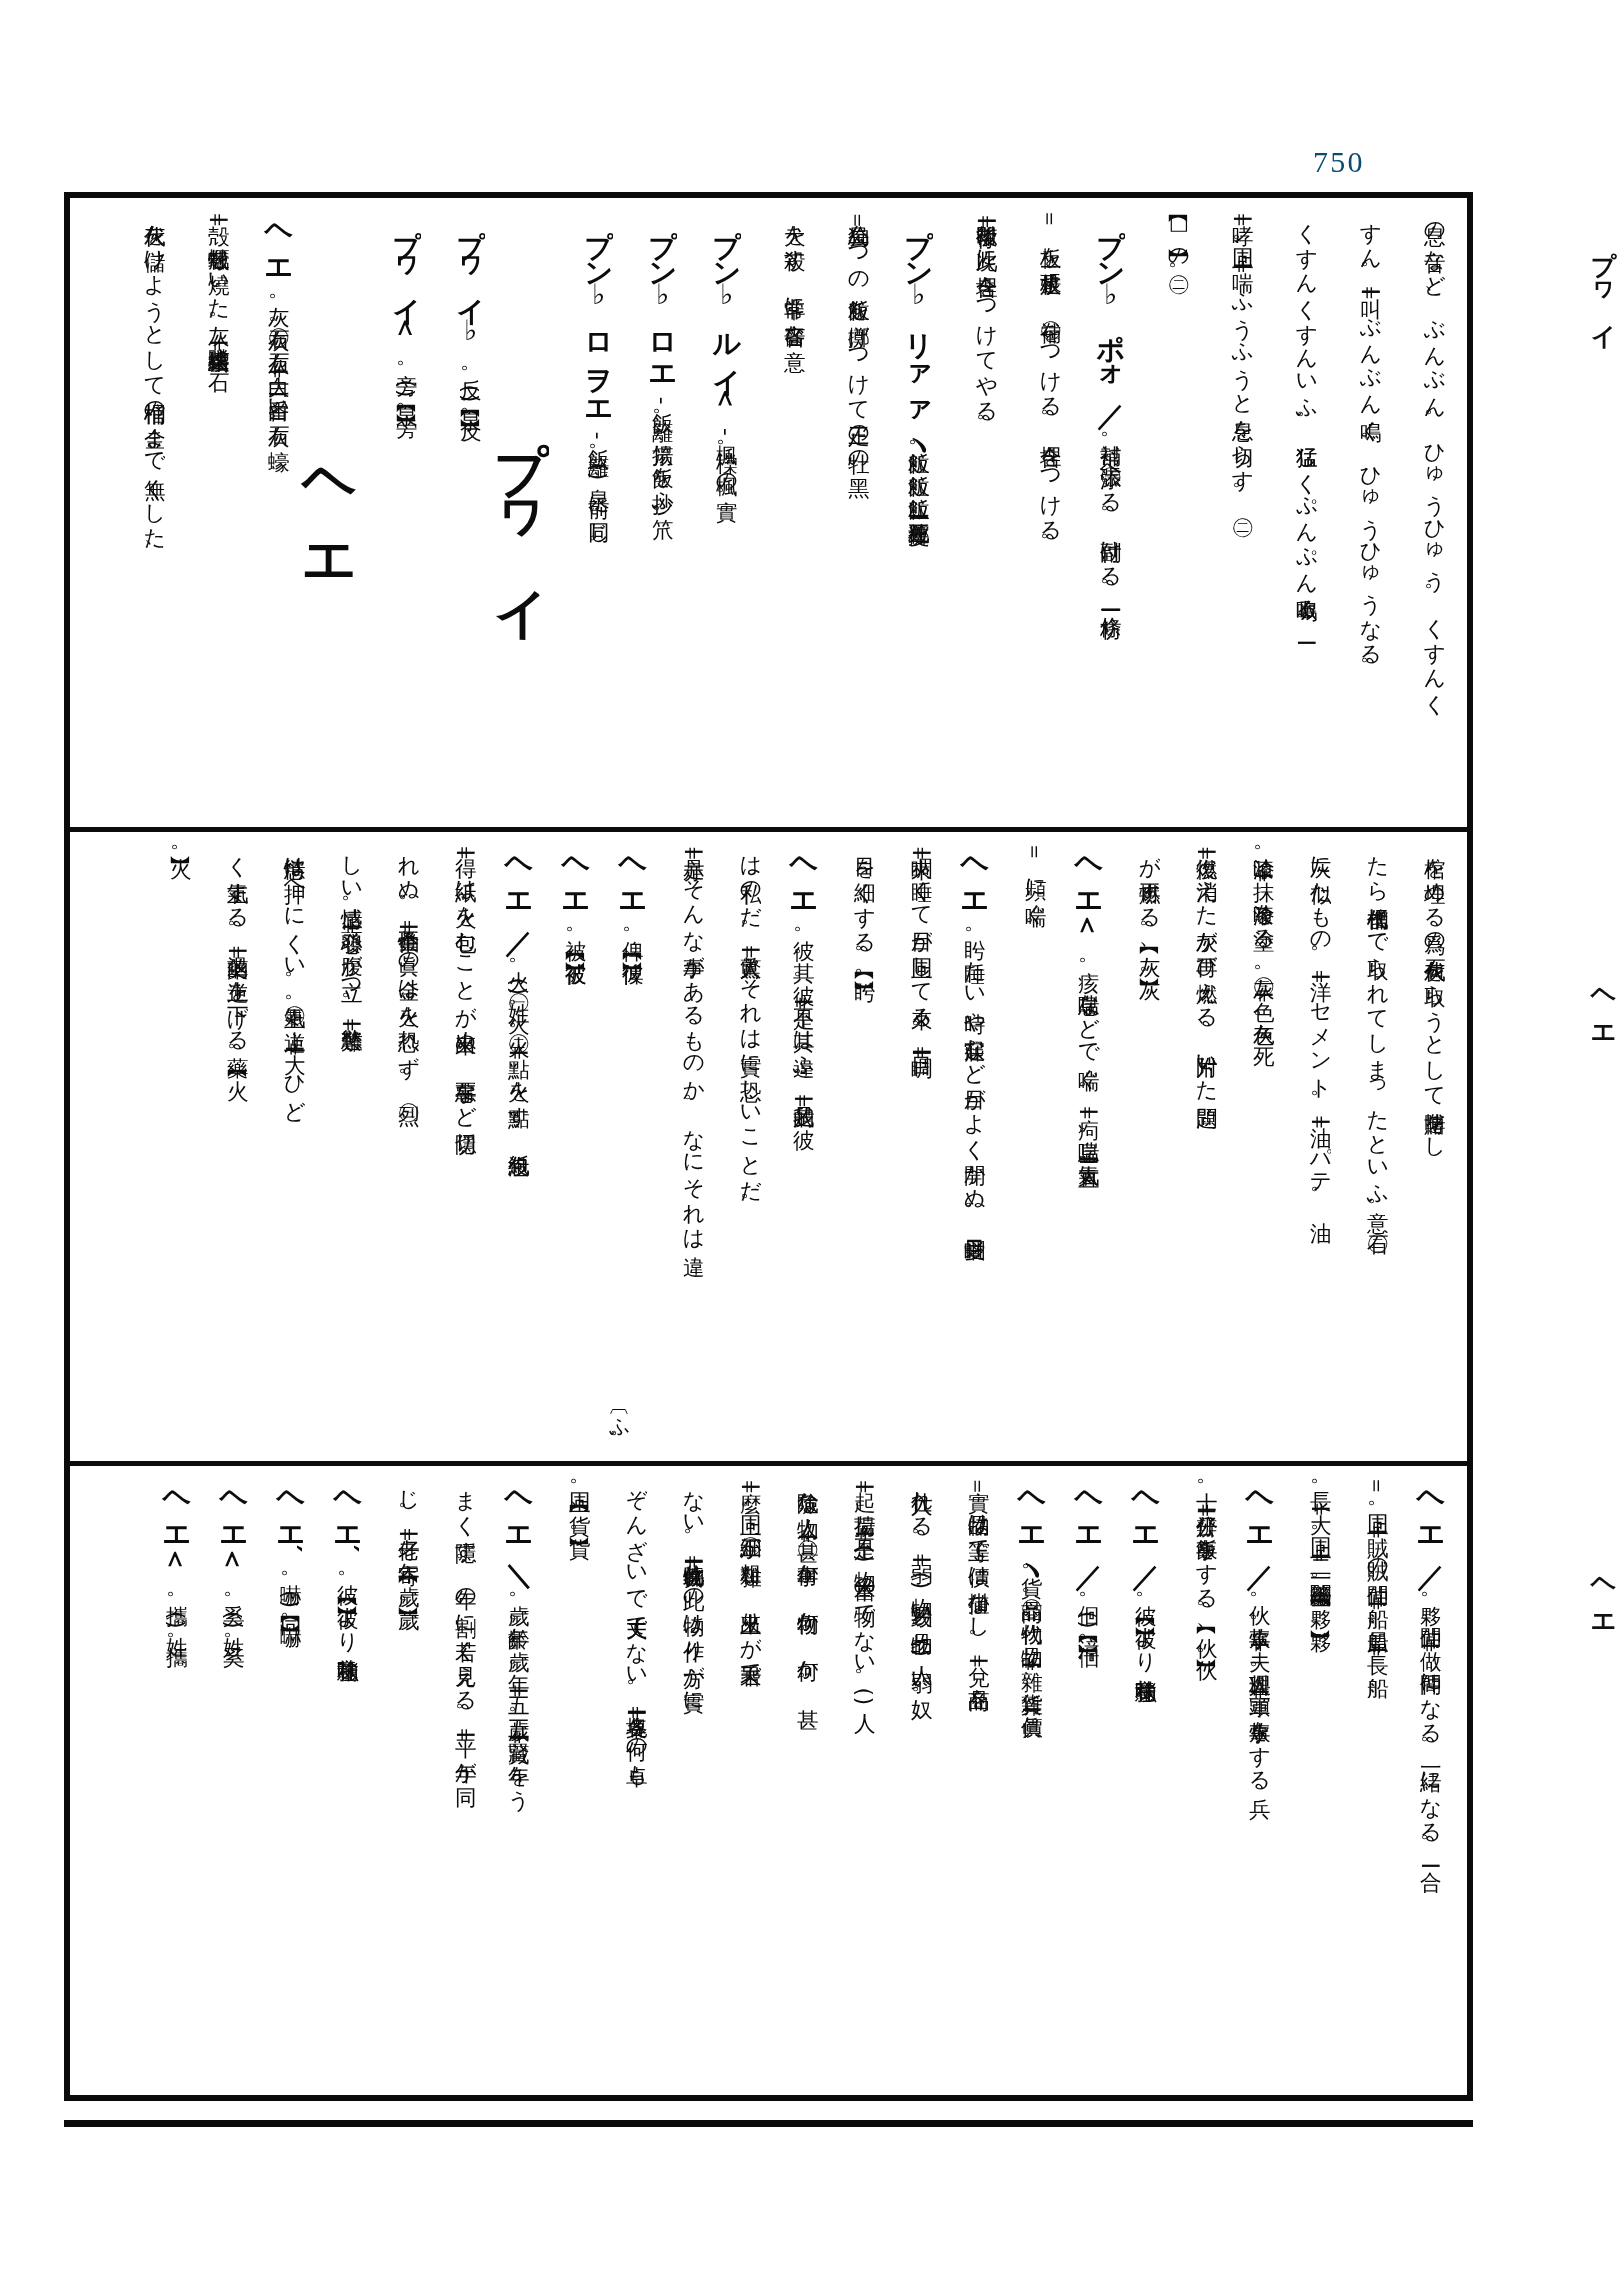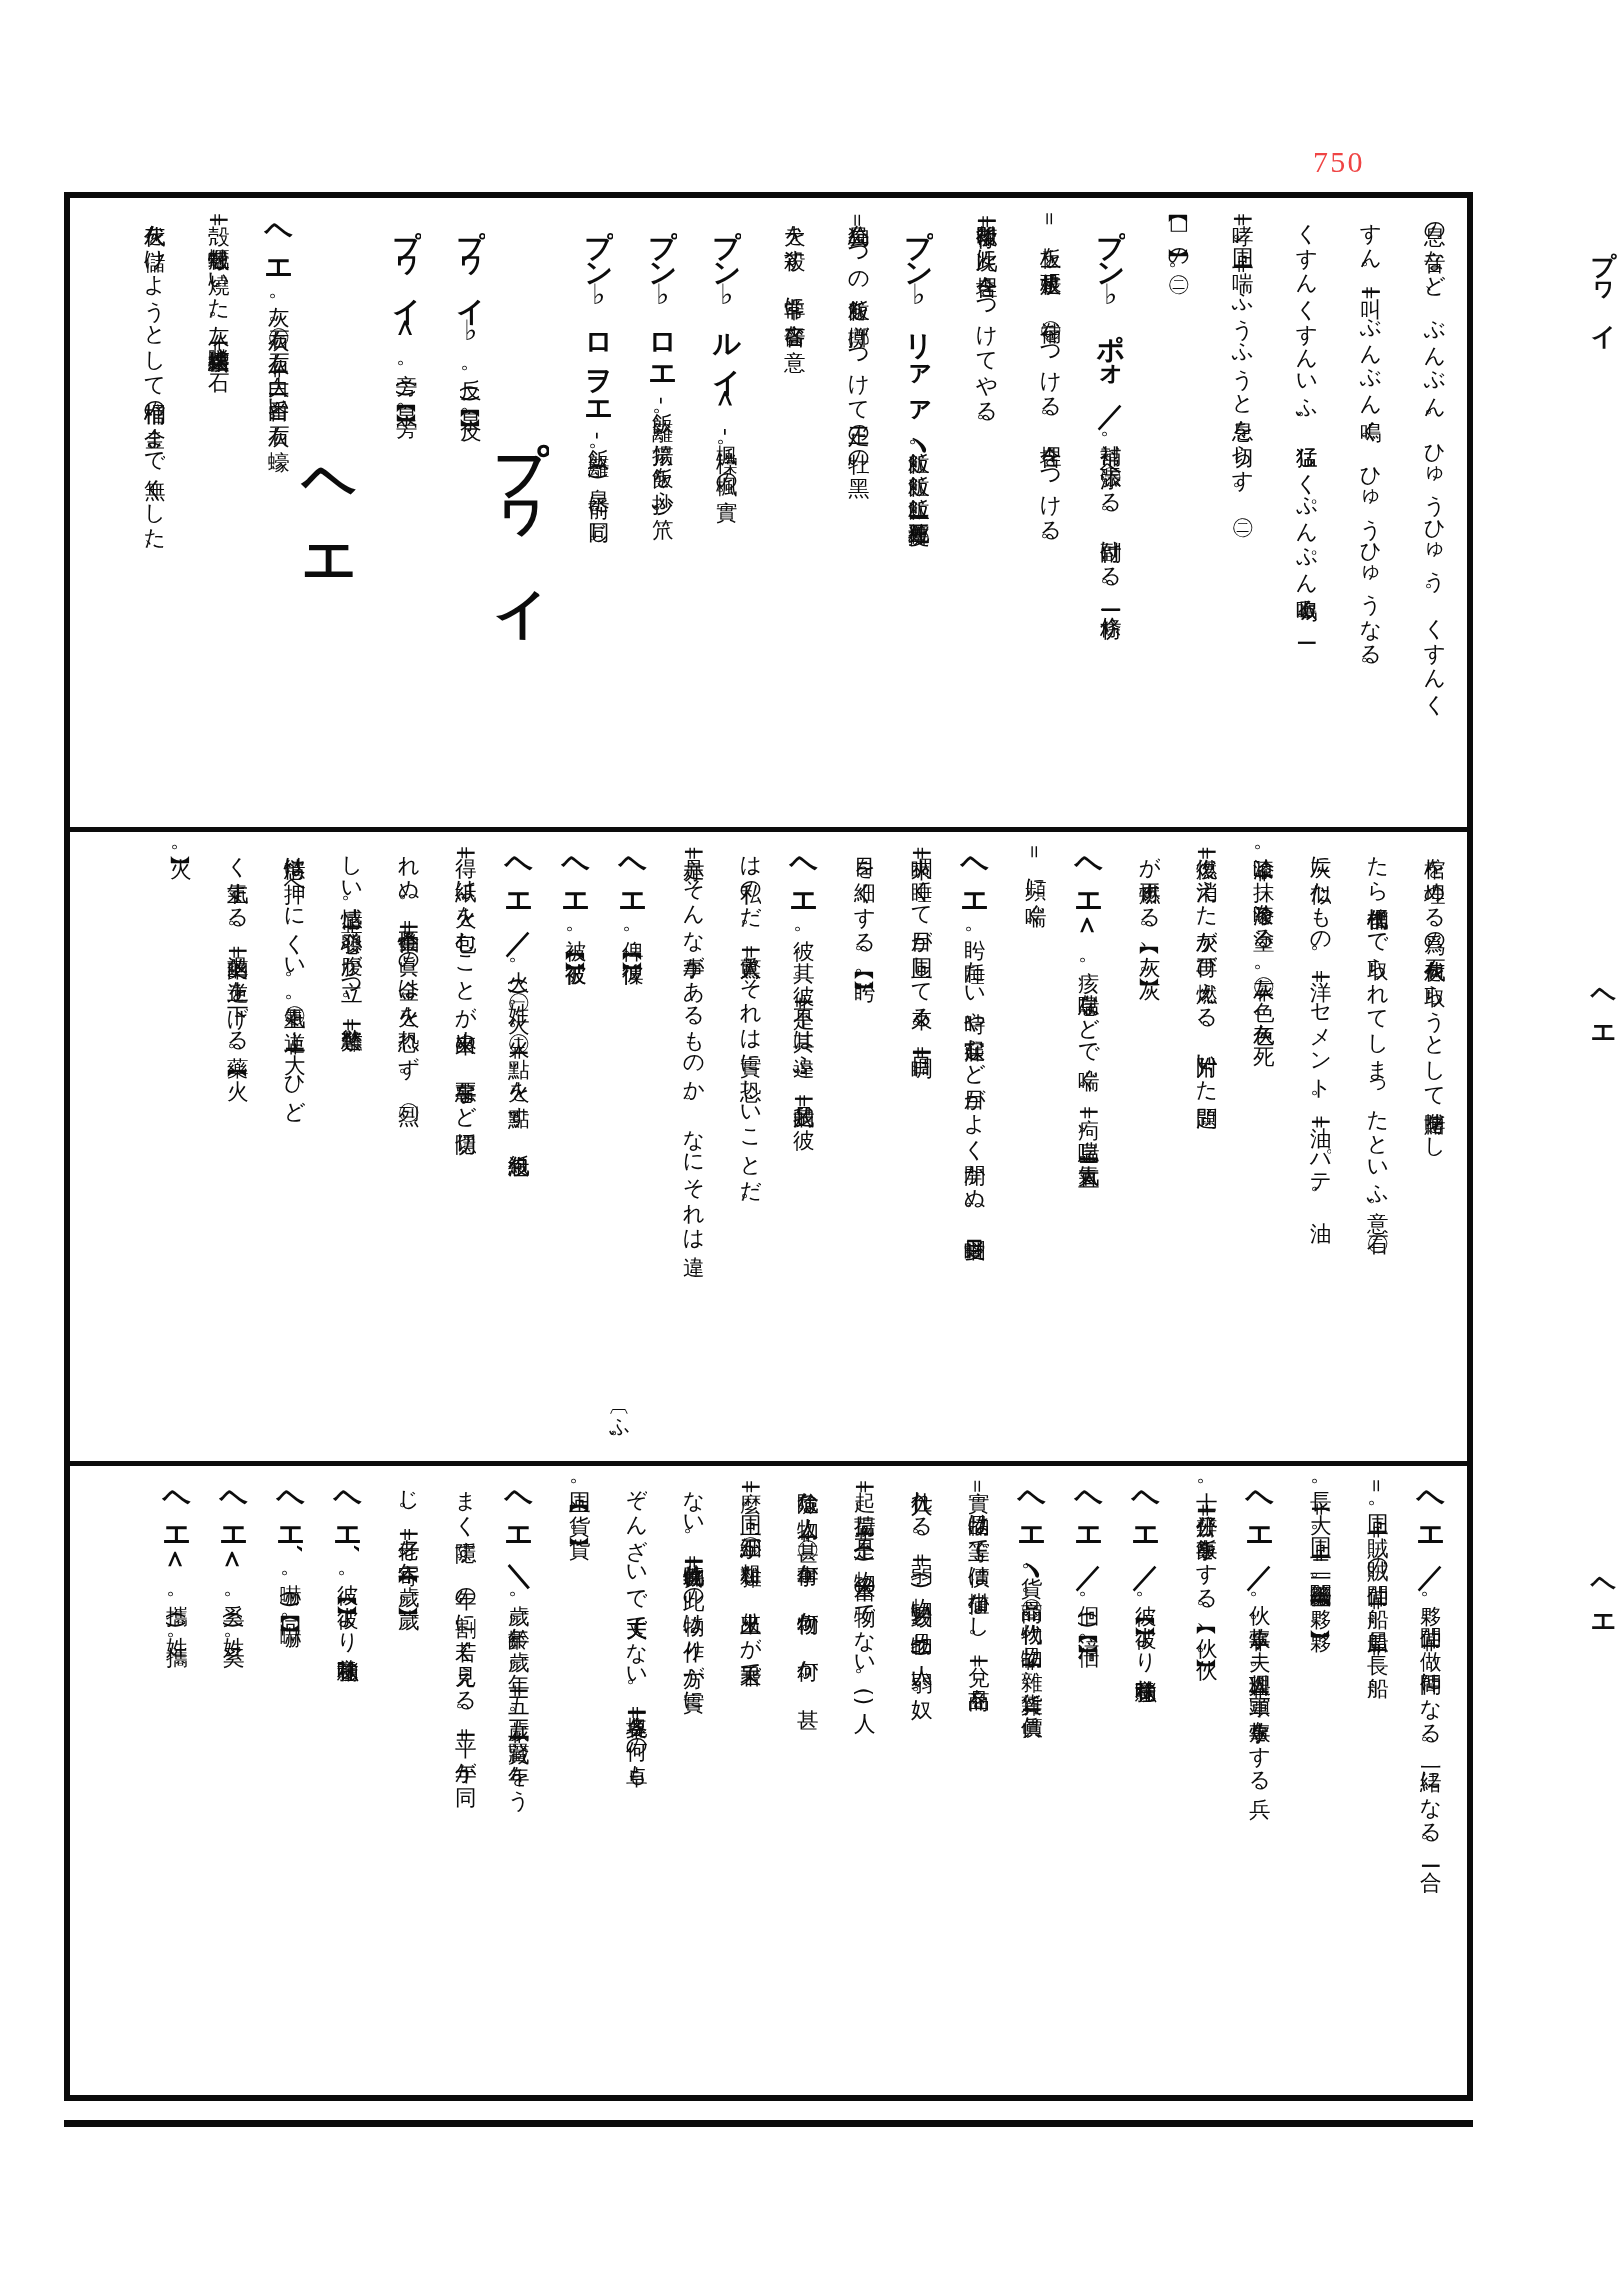--- a/index.html
+++ b/index.html
@@ -4,21 +4,21 @@
 <style>
   html,body { margin:0; padding:0; background:#e8e8e4; }
   body {
     width:1623px; height:2295px; position:relative;
     background:#ffffff; color:#0c0c0c;
     font-family:"DejaVu Sans", sans-serif;
   }
   .page-number {
     position:absolute; left:1313px; top:145px;
     font-family:"Liberation Serif", serif;
-    font-size:30px; letter-spacing:2.2px; color:#ef4444;
+    font-size:30px; letter-spacing:2.2px; color:#0c4a6e;
   }
   .margin-label {
     position:absolute; left:1571px; width:49px;
     writing-mode:vertical-rl; text-orientation:mixed;
     font-size:25px; font-weight:bold; letter-spacing:8.7px; color:#111;
   }
   #margin-label-0 { top:232px; }
   #margin-label-1 { top:973px; }
   #margin-label-2 { top:1562px; }
 

